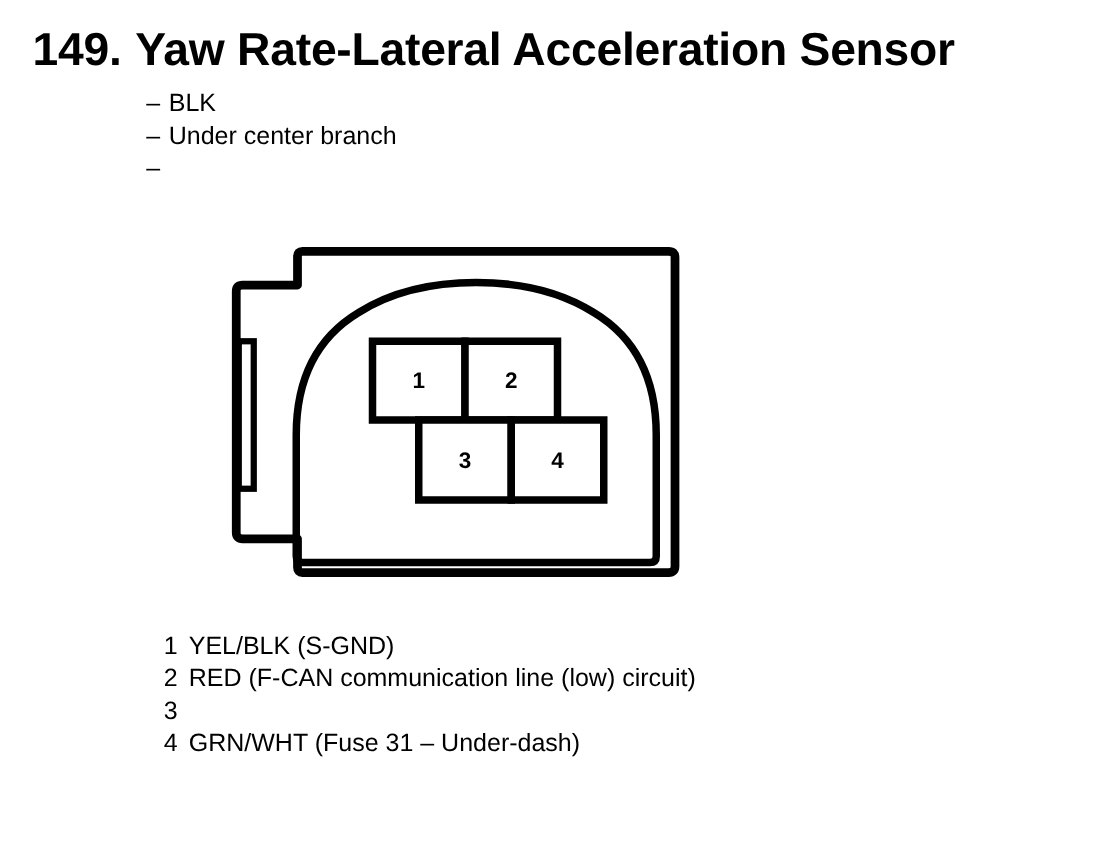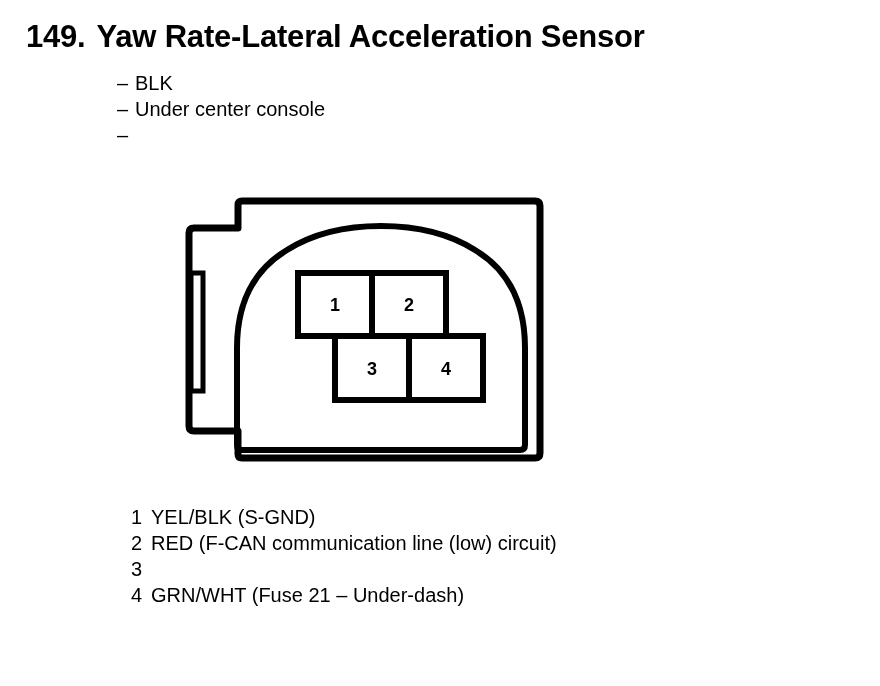--- a/index.html
+++ b/index.html
@@ -23,21 +23,21 @@
     top: 0;
     width: 880px;
     height: 686px;
   }
 
   
   .doc-title {
     position: absolute;
     left: 26px;
     top: 19px;
-    font-size: 31px;
+    font-size: 37px;
     font-weight: bold;
     letter-spacing: -0.2px;
     white-space: nowrap;
     line-height: 1.15;
   }
   .doc-title .title-num {
     margin-right: 11px;
   }
 
   
@@ -107,21 +107,21 @@
     <span class="title-num">149.</span><span class="title-text">Yaw Rate-Lateral Acceleration Sensor</span>
   </div>
 
   <div class="spec-list">
     <div class="spec-row">
       <span class="spec-dash">–</span>
       <span class="spec-text">BLK</span>
     </div>
     <div class="spec-row">
       <span class="spec-dash">–</span>
-      <span class="spec-text">Under center console</span>
+      <span class="spec-text">Under center branch</span>
     </div>
     <div class="spec-row">
       <span class="spec-dash">–</span>
     </div>
   </div>
 
   <div class="connector-figure">
     <svg width="372" height="275" viewBox="0 0 372 275" xmlns="http://www.w3.org/2000/svg">
 
       <path d="M 58,35
@@ -175,17 +175,17 @@
     </div>
     <div class="legend-row">
       <span class="legend-num">2</span>
       <span class="legend-text">RED (F-CAN communication line (low) circuit)</span>
     </div>
     <div class="legend-row">
       <span class="legend-num">3</span>
     </div>
     <div class="legend-row">
       <span class="legend-num">4</span>
-      <span class="legend-text">GRN/WHT (Fuse 21 – Under-dash)</span>
+      <span class="legend-text">GRN/WHT (Fuse 31 – Under-dash)</span>
     </div>
   </div>
 
 </div>
 
 </body></html>

